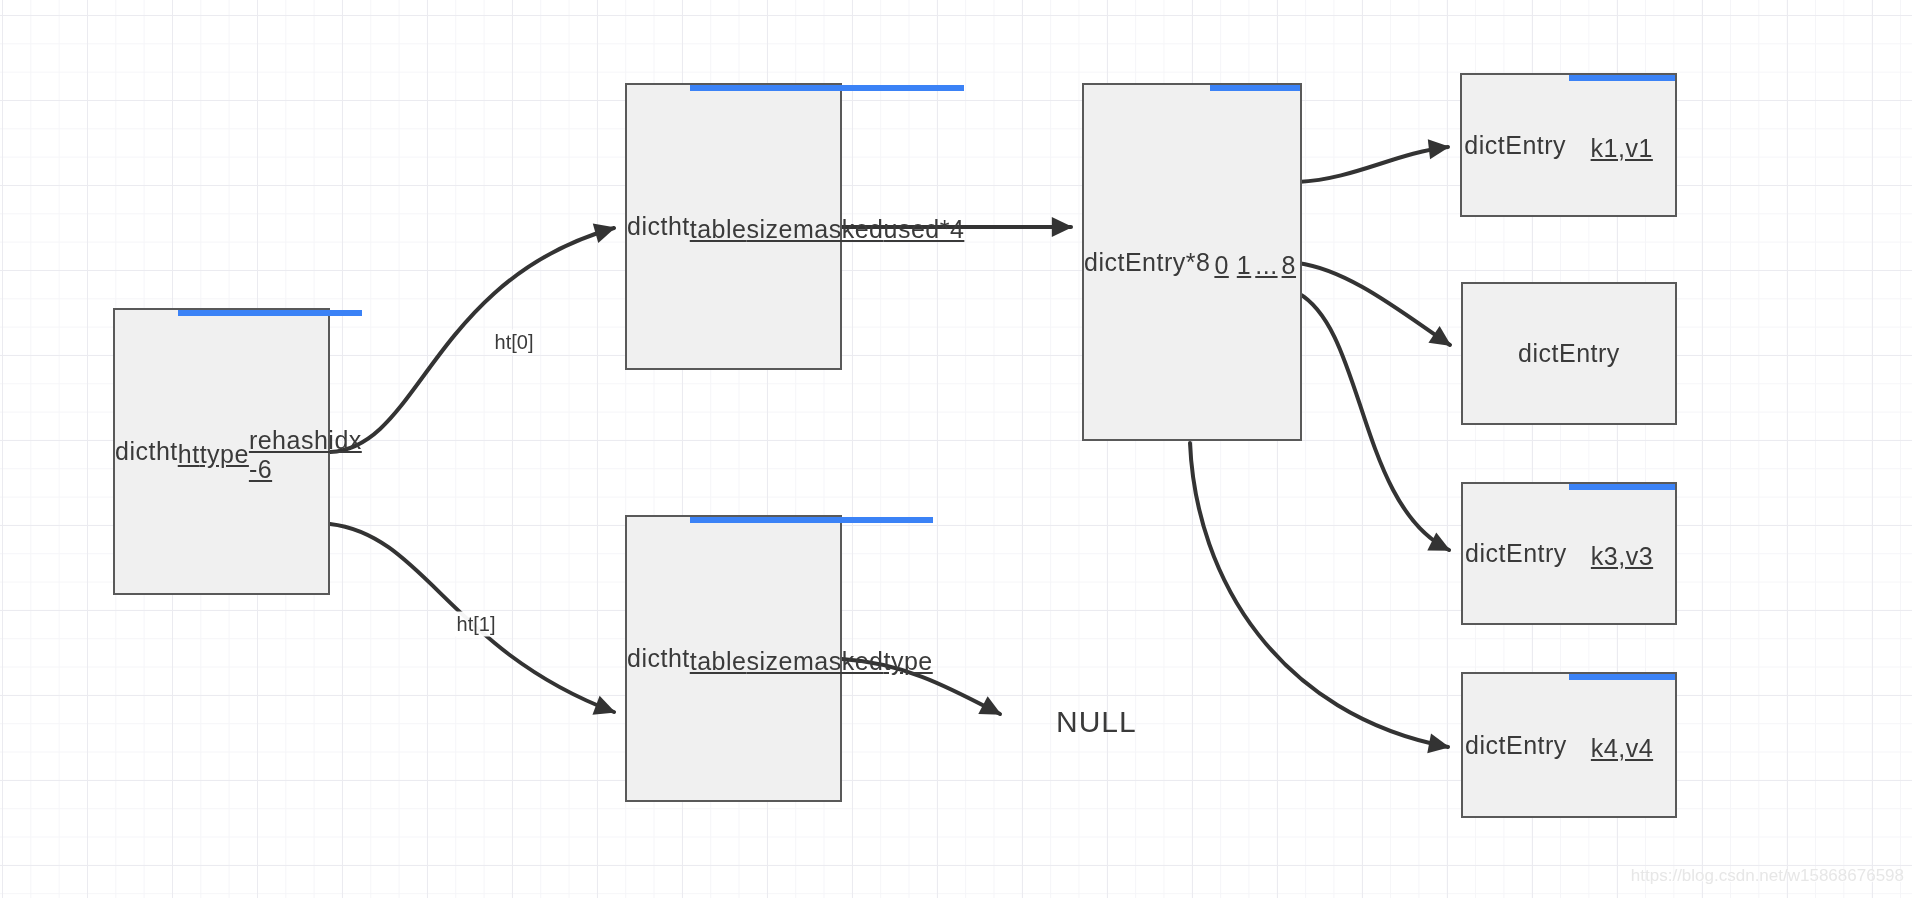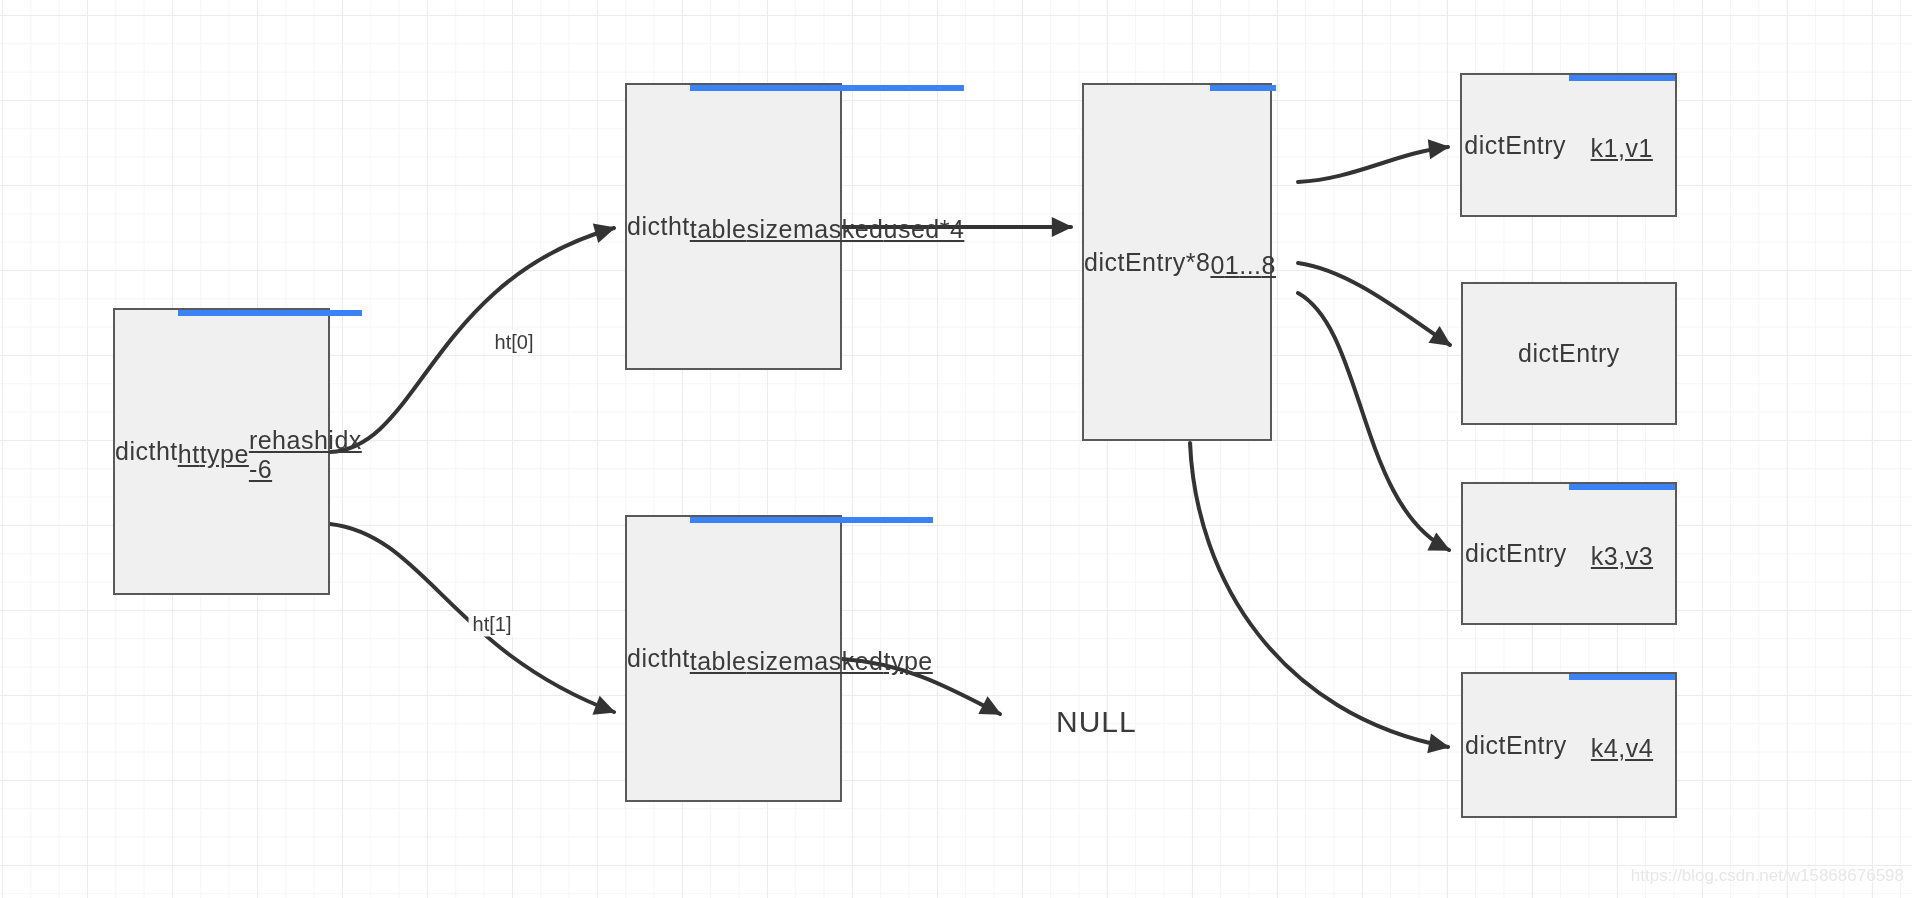--- a/index.html
+++ b/index.html
@@ -113,21 +113,21 @@
     <div class="cell">used*4</div>
   </div>
 
   <div class="node" style="left:625px; top:515px; width:217px; height:287px;">
     <div class="cell">dictht</div>
     <div class="cell">table</div>
     <div class="cell">sizemasked</div>
     <div class="cell">type</div>
   </div>
 
-  <div class="node" style="left:1082px; top:83px; width:190px; height:358px;">
+  <div class="node" style="left:1082px; top:83px; width:220px; height:358px;justify-content:center;">
     <div class="cell">dictEntry*8</div>
     <div class="cell">0</div>
     <div class="cell">1</div>
     <div class="cell">...</div>
     <div class="cell">8</div>
   </div>
 
   <div class="node" style="left:1460px; top:73px; width:217px; height:144px;">
     <div class="cell">dictEntry</div>
     <div class="cell">k1,v1</div>
@@ -141,18 +141,18 @@
     <div class="cell">dictEntry</div>
     <div class="cell">k3,v3</div>
   </div>
 
   <div class="node" style="left:1461px; top:672px; width:216px; height:146px;">
     <div class="cell">dictEntry</div>
     <div class="cell">k4,v4</div>
   </div>
 
   <div class="edge-label" style="left:482px; top:342px;margin-left:32px;">ht[0]</div>
-  <div class="edge-label" style="left:492px; top:624px;">ht[1]</div>
+  <div class="edge-label" style="left:476px; top:624px;">ht[1]</div>
   <div class="null-label" style="left:1056px; top:722px;">NULL</div>
 
   <div class="watermark">https://blog.csdn.net/w15868676598</div>
 
 </div>
 
 </body></html>

